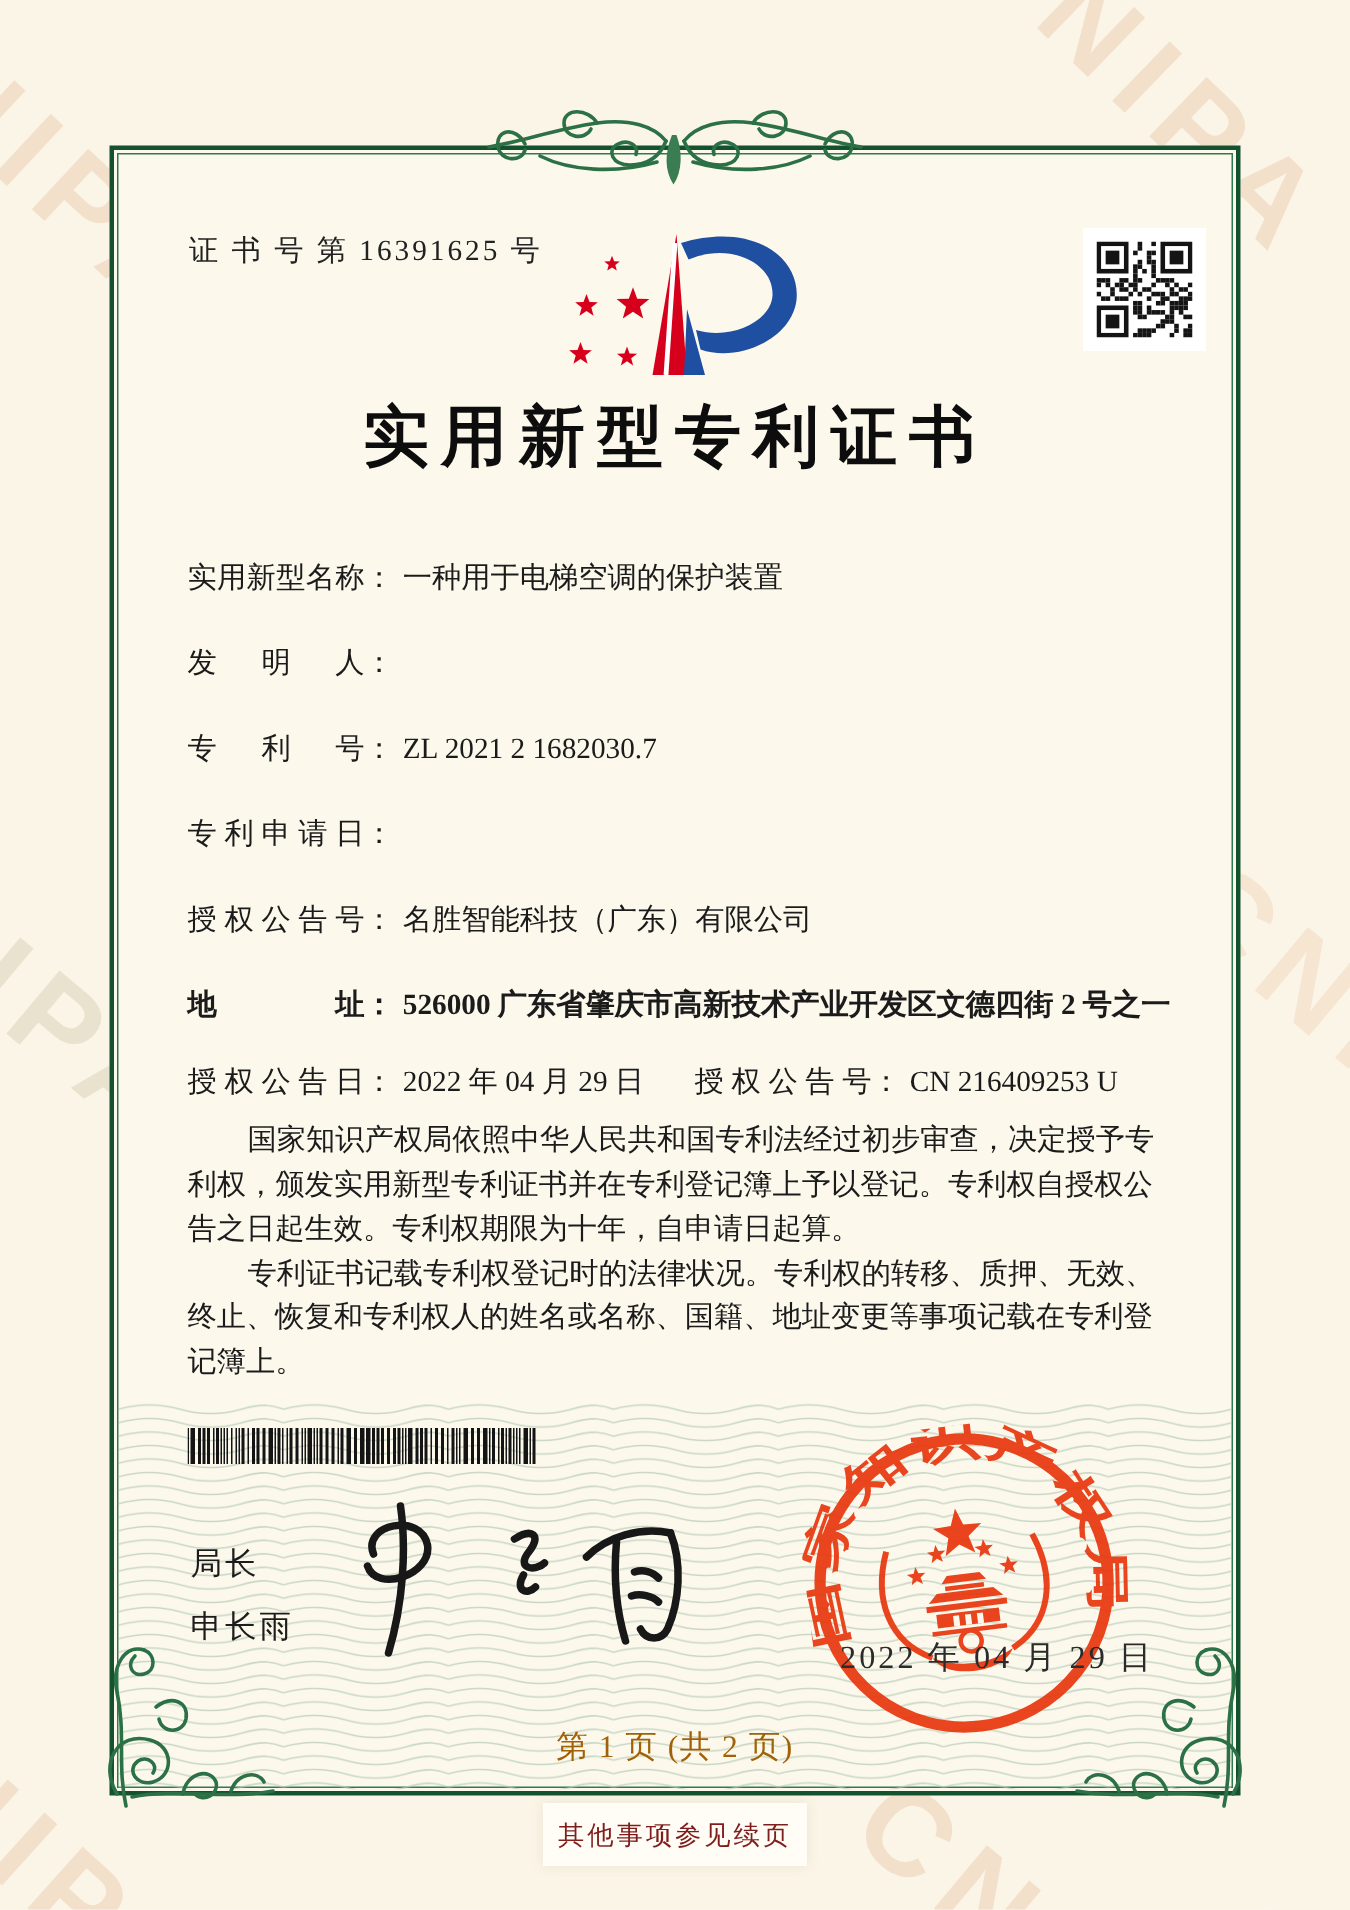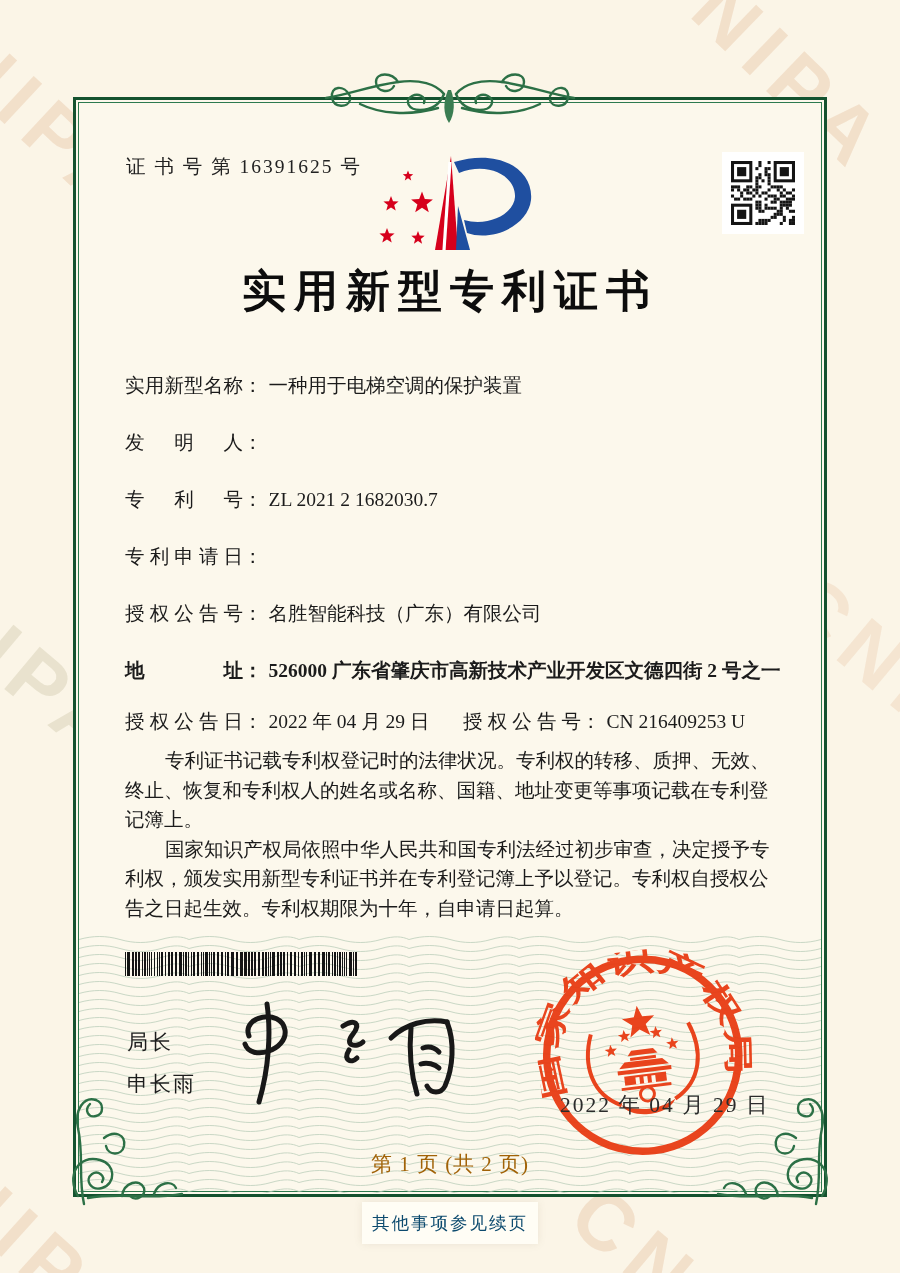--- a/index.html
+++ b/index.html
@@ -60,21 +60,21 @@
   
   .barcode{left:125px;top:951px;width:238px;height:26px;}
   .sig-role{left:127px;top:1028px;font-size:21px;letter-spacing:2px;}
   .sig-name{left:127px;top:1070px;font-size:21px;letter-spacing:2px;}
   .sig-hand{left:215px;top:998px;}
   .sig-hand path{fill:none;stroke:#181818;stroke-width:5;stroke-linecap:round;}
   .seal{left:538px;top:950px;transform:rotate(-7deg);}
   .seal-date{left:560px;top:1090px;font-size:21.5px;letter-spacing:2px;color:#2b2b2b;z-index:5;}
   .page-info{left:0;top:1150px;width:100%;text-align:center;font-size:21px;letter-spacing:1px;color:#a16207;}
   .cont-note{left:50%;top:1202px;transform:translateX(-50%);background:#fffdf5;
-    padding:9px 10px;font-size:17.5px;letter-spacing:2px;color:#0c4a6e;box-shadow:0 0 8px rgba(120,110,80,0.12);}
+    padding:9px 10px;font-size:17.5px;letter-spacing:2px;color:#7f1d1d;box-shadow:0 0 8px rgba(120,110,80,0.12);}
 </style>
 </head>
 <body>
 
 <span class="wm wm-tan wm1">CNIPA</span>
 <span class="wm wm-tan wm2">CNIPA</span>
 <span class="wm wm-gray wm3">CNIPA</span>
 <span class="wm wm-gray wm4">CNIPA</span>
 <span class="wm wm-gray wm5">CNIPA</span>
 <span class="wm wm-tan wm6">CNIPA</span>
@@ -318,22 +318,22 @@
     </span>
     <span class="grant-second">
       <span class="glabel">授权公告号</span>
         <span>：</span>
       <span class="gvalue">CN 216409253 U</span>
     </span>
   </div>
 </div>
 
 <div class="abs paras">
+  <p>国家知识产权局依照中华人民共和国专利法经过初步审查，决定授予专利权，颁发实用新型专利证书并在专利登记簿上予以登记。专利权自授权公告之日起生效。专利权期限为十年，自申请日起算。</p>
   <p>专利证书记载专利权登记时的法律状况。专利权的转移、质押、无效、终止、恢复和专利权人的姓名或名称、国籍、地址变更等事项记载在专利登记簿上。</p>
-  <p>国家知识产权局依照中华人民共和国专利法经过初步审查，决定授予专利权，颁发实用新型专利证书并在专利登记簿上予以登记。专利权自授权公告之日起生效。专利权期限为十年，自申请日起算。</p>
 </div>
 
 <div class="abs barcode">
   <svg id="bc" width="238" height="26">
       <rect x="0" y="1" width="1" height="24" fill="#141414"></rect>
       <rect x="2" y="1" width="3" height="24" fill="#141414"></rect>
       <rect x="7" y="1" width="2" height="24" fill="#141414"></rect>
       <rect x="10" y="1" width="2" height="24" fill="#141414"></rect>
       <rect x="13" y="1" width="2" height="24" fill="#141414"></rect>
       <rect x="17" y="1" width="1" height="24" fill="#141414"></rect>

